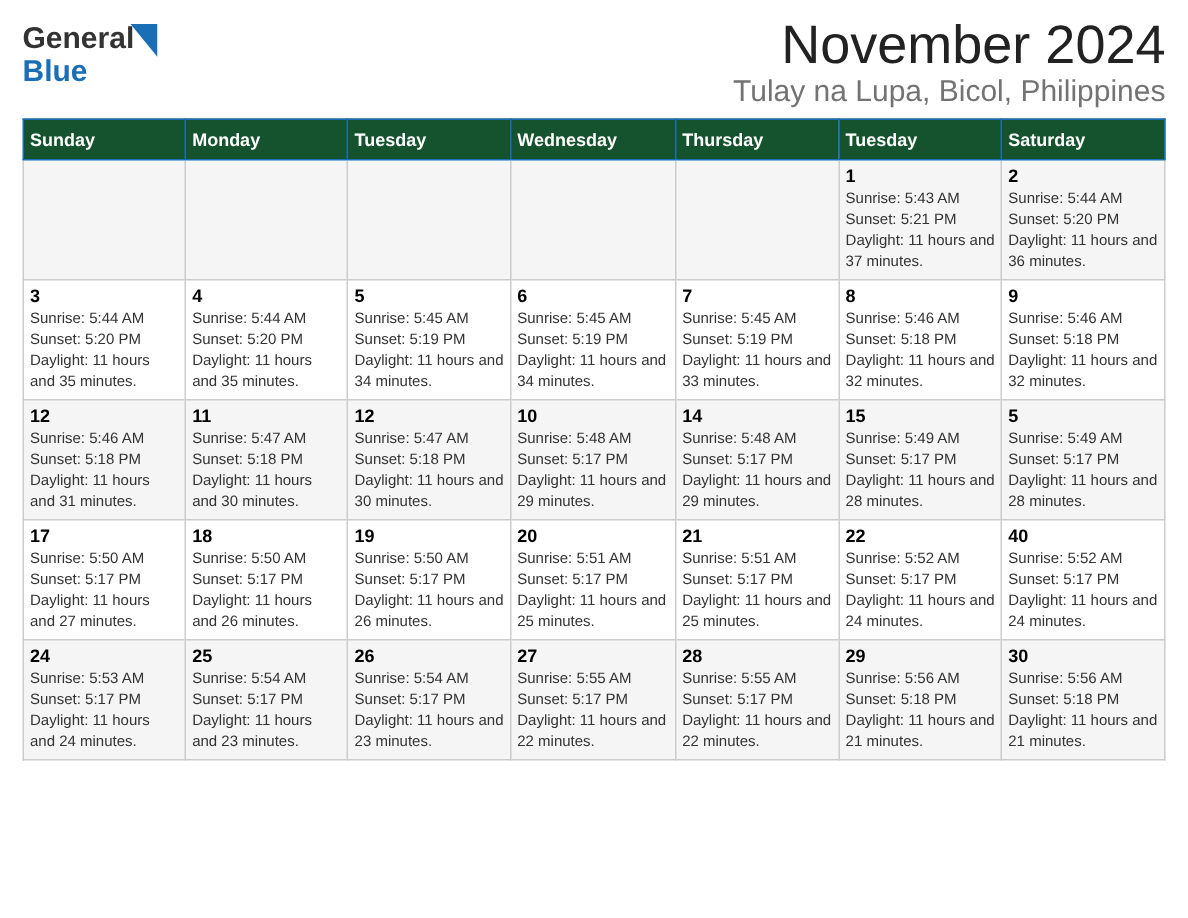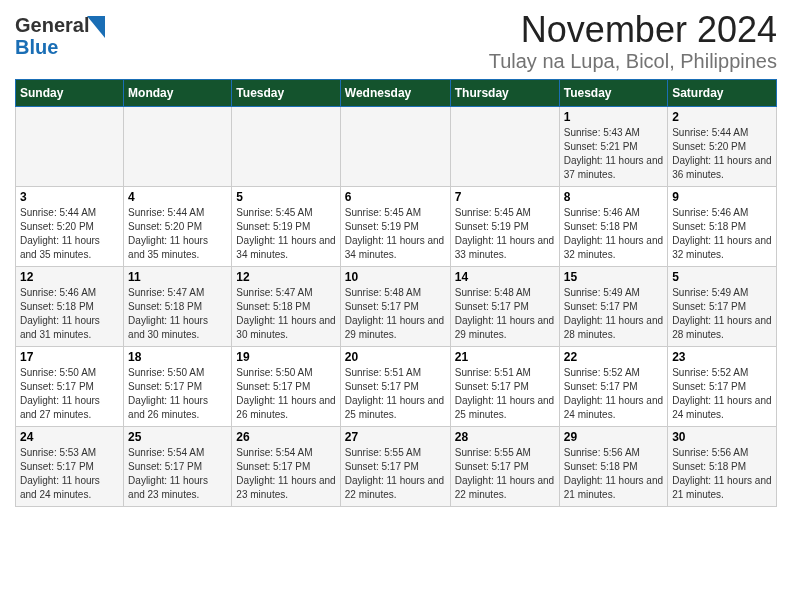--- a/index.html
+++ b/index.html
@@ -270,21 +270,21 @@
 and 25 minutes.</div>
         </td>
         <td>
           <span class="day-num">22</span>
           <div class="day-info">Sunrise: 5:52 AM
 Sunset: 5:17 PM
 Daylight: 11 hours
 and 24 minutes.</div>
         </td>
         <td>
-          <span class="day-num">23</span>
+          <span class="day-num">40</span>
           <div class="day-info">Sunrise: 5:52 AM
 Sunset: 5:17 PM
 Daylight: 11 hours
 and 24 minutes.</div>
         </td>
       </tr>
       <tr>
         <td>
           <span class="day-num">24</span>
           <div class="day-info">Sunrise: 5:53 AM

